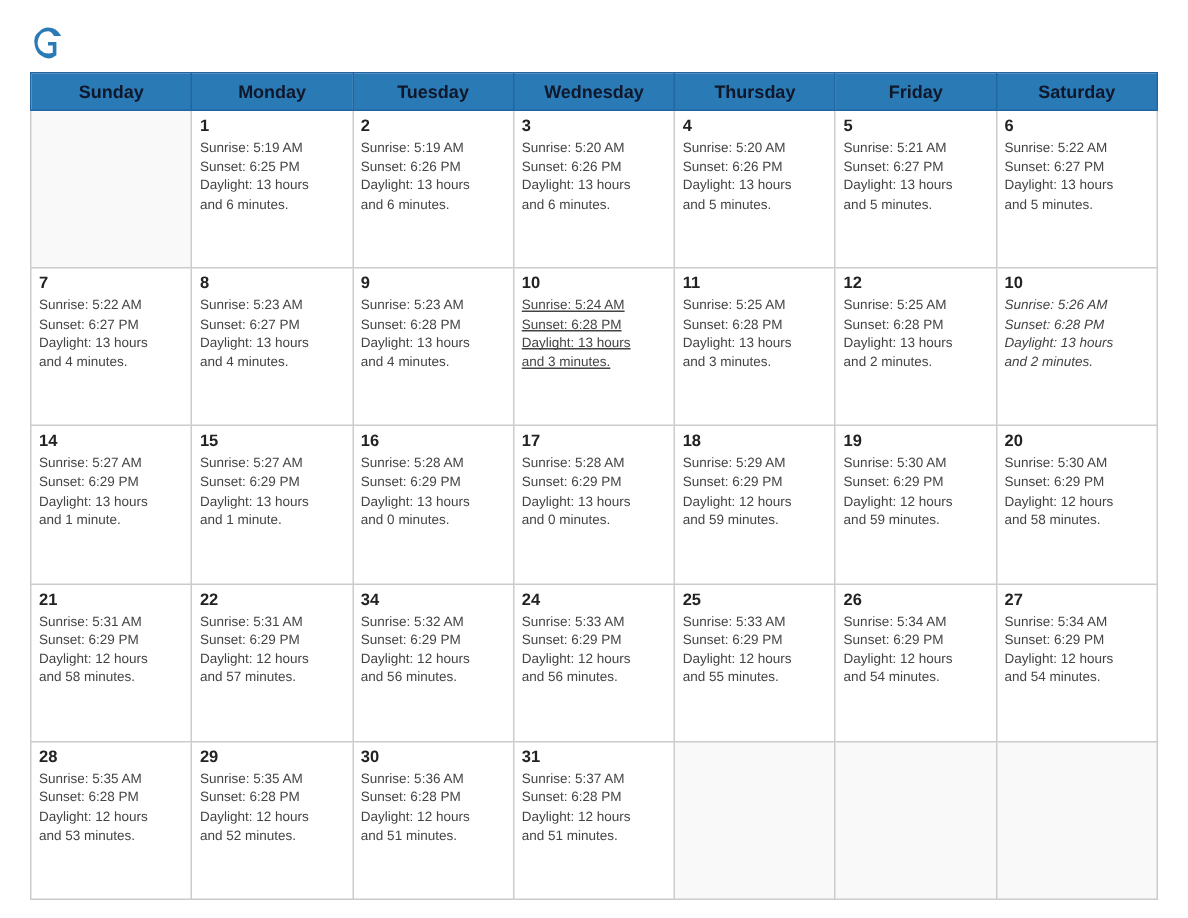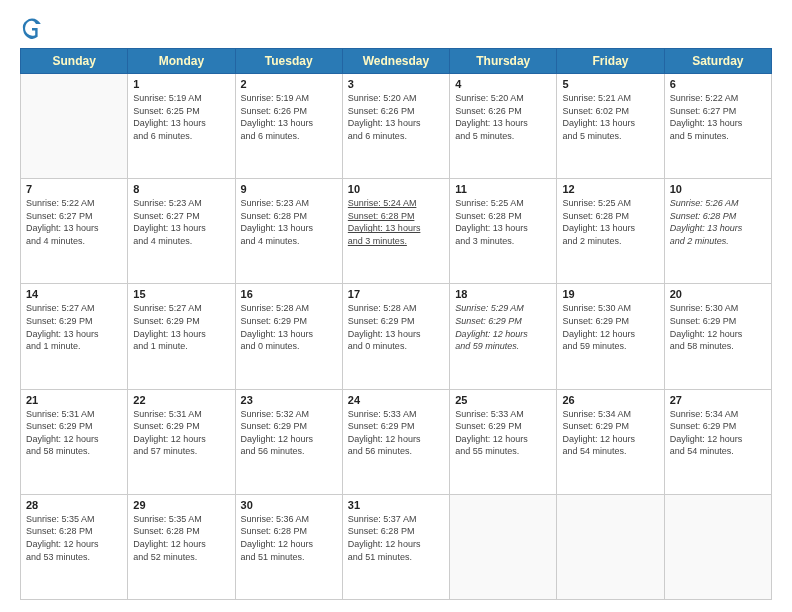--- a/index.html
+++ b/index.html
@@ -55,21 +55,21 @@
     }
     .calendar {
       flex: 1;
       border: 1px solid #ccc;
       border-collapse: collapse;
       width: 100%;
       table-layout: fixed;
     }
     .calendar th {
       background: #2a7ab5;
-      color: #fef9c3;
+      color: #0f172a;
       text-align: center;
       padding: 5px 4px;
       font-size: 12px;
       font-weight: bold;
       border: 1px solid #2265a3;
     }
     .calendar td {
       vertical-align: top;
       border: 1px solid #ccc;
       padding: 4px 5px;
@@ -156,21 +156,21 @@
           <td>
             <span class="day-number">4</span>
             <div class="day-info" style="white-space: pre-line;">Sunrise: 5:20 AM
 Sunset: 6:26 PM
 Daylight: 13 hours
 and 5 minutes.</div>
           </td>
           <td>
             <span class="day-number">5</span>
             <div class="day-info" style="white-space: pre-line;">Sunrise: 5:21 AM
-Sunset: 6:02 PM
+Sunset: 6:27 PM
 Daylight: 13 hours
 and 5 minutes.</div>
           </td>
           <td>
             <span class="day-number">6</span>
             <div class="day-info" style="white-space: pre-line;">Sunrise: 5:22 AM
 Sunset: 6:27 PM
 Daylight: 13 hours
 and 5 minutes.</div>
           </td>
@@ -250,21 +250,21 @@
           </td>
           <td>
             <span class="day-number">17</span>
             <div class="day-info" style="white-space: pre-line;">Sunrise: 5:28 AM
 Sunset: 6:29 PM
 Daylight: 13 hours
 and 0 minutes.</div>
           </td>
           <td>
             <span class="day-number">18</span>
-            <div class="day-info" style="white-space: pre-line; font-style: italic;">Sunrise: 5:29 AM
+            <div class="day-info" style="white-space: pre-line;">Sunrise: 5:29 AM
 Sunset: 6:29 PM
 Daylight: 12 hours
 and 59 minutes.</div>
           </td>
           <td>
             <span class="day-number">19</span>
             <div class="day-info" style="white-space: pre-line;">Sunrise: 5:30 AM
 Sunset: 6:29 PM
 Daylight: 12 hours
 and 59 minutes.</div>
@@ -286,21 +286,21 @@
 and 58 minutes.</div>
           </td>
           <td>
             <span class="day-number">22</span>
             <div class="day-info" style="white-space: pre-line;">Sunrise: 5:31 AM
 Sunset: 6:29 PM
 Daylight: 12 hours
 and 57 minutes.</div>
           </td>
           <td>
-            <span class="day-number">23</span>
+            <span class="day-number">34</span>
             <div class="day-info" style="white-space: pre-line;">Sunrise: 5:32 AM
 Sunset: 6:29 PM
 Daylight: 12 hours
 and 56 minutes.</div>
           </td>
           <td>
             <span class="day-number">24</span>
             <div class="day-info" style="white-space: pre-line;">Sunrise: 5:33 AM
 Sunset: 6:29 PM
 Daylight: 12 hours

